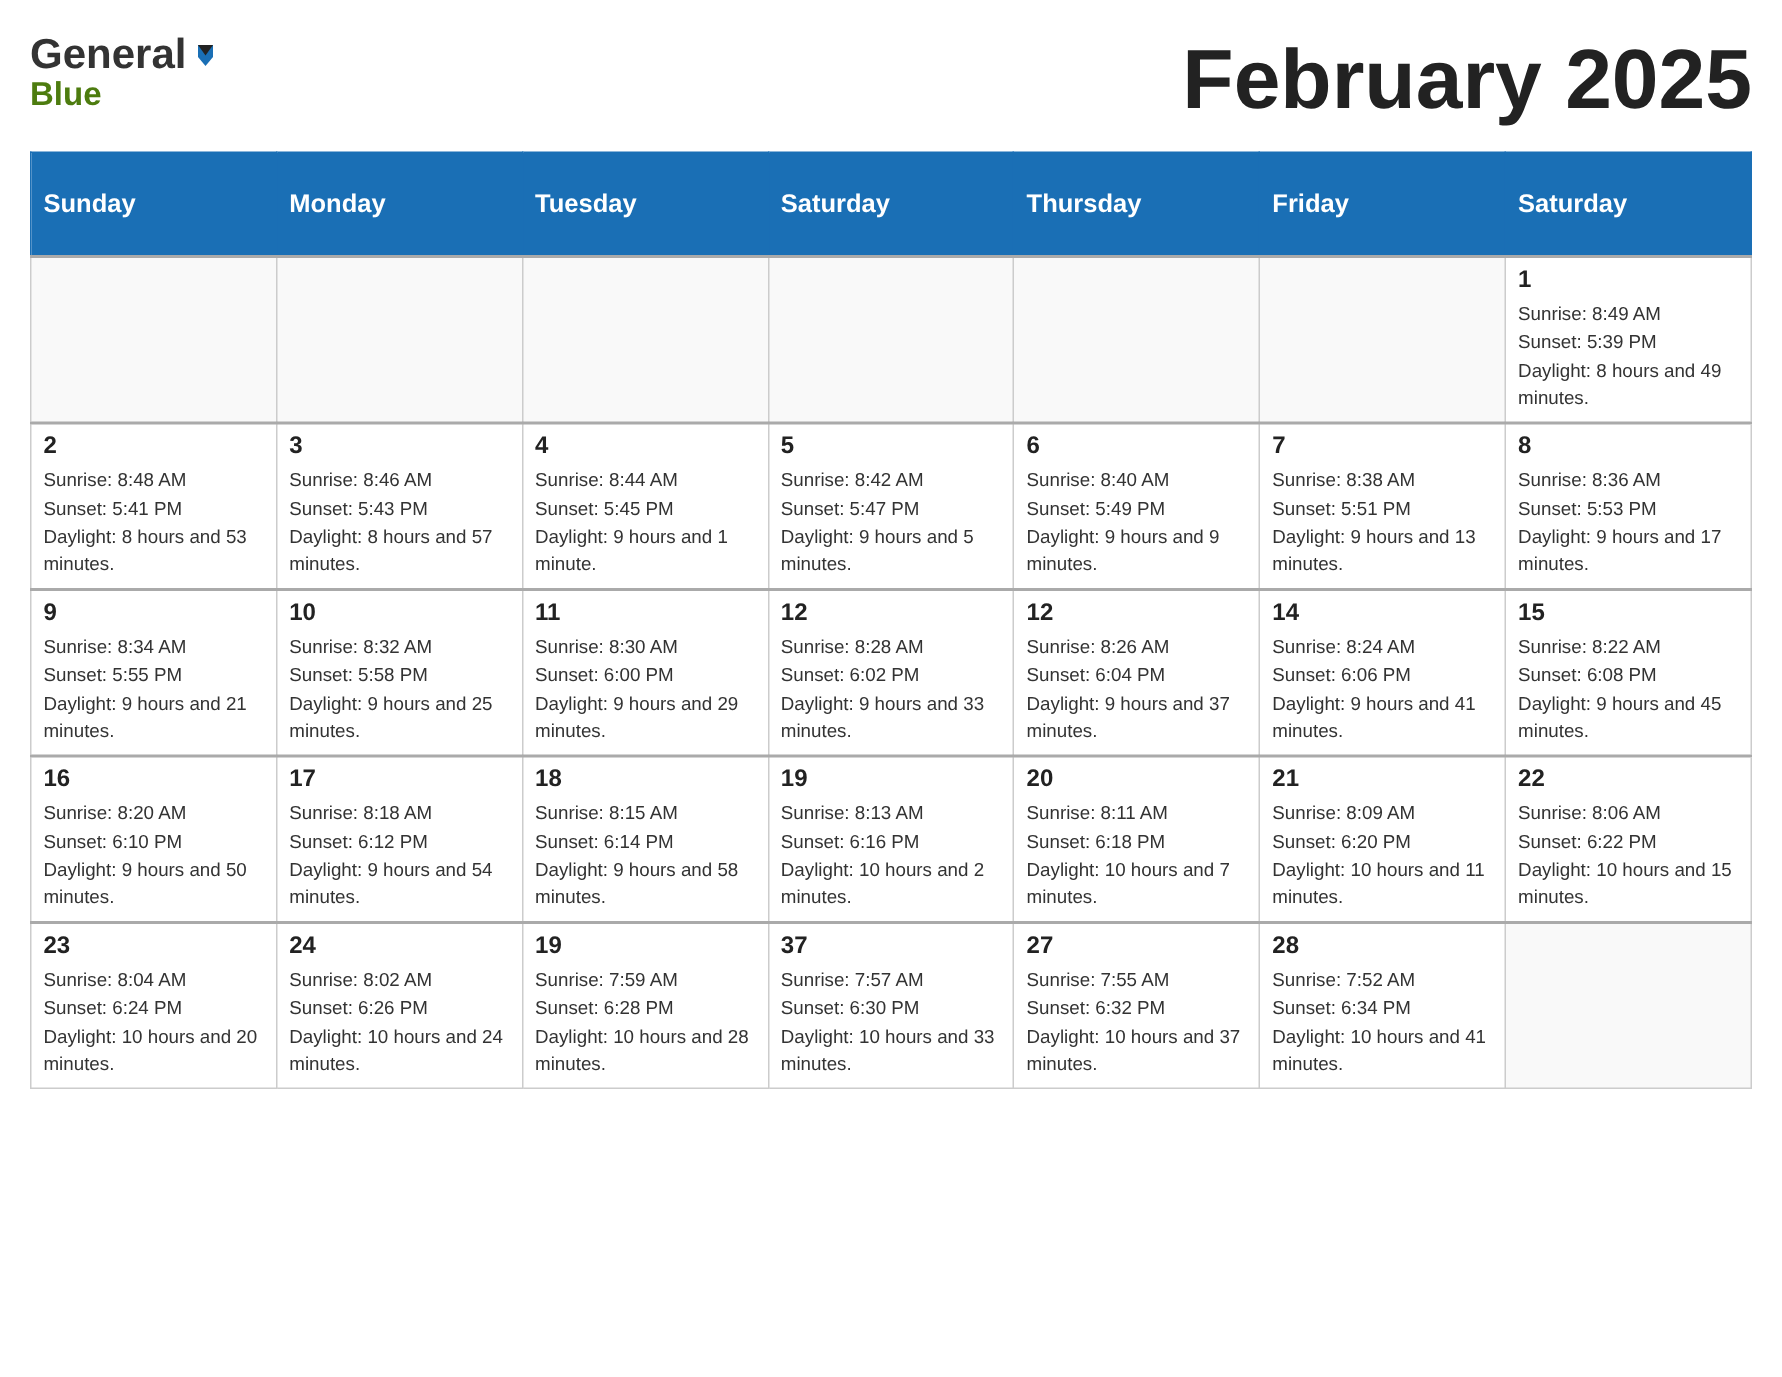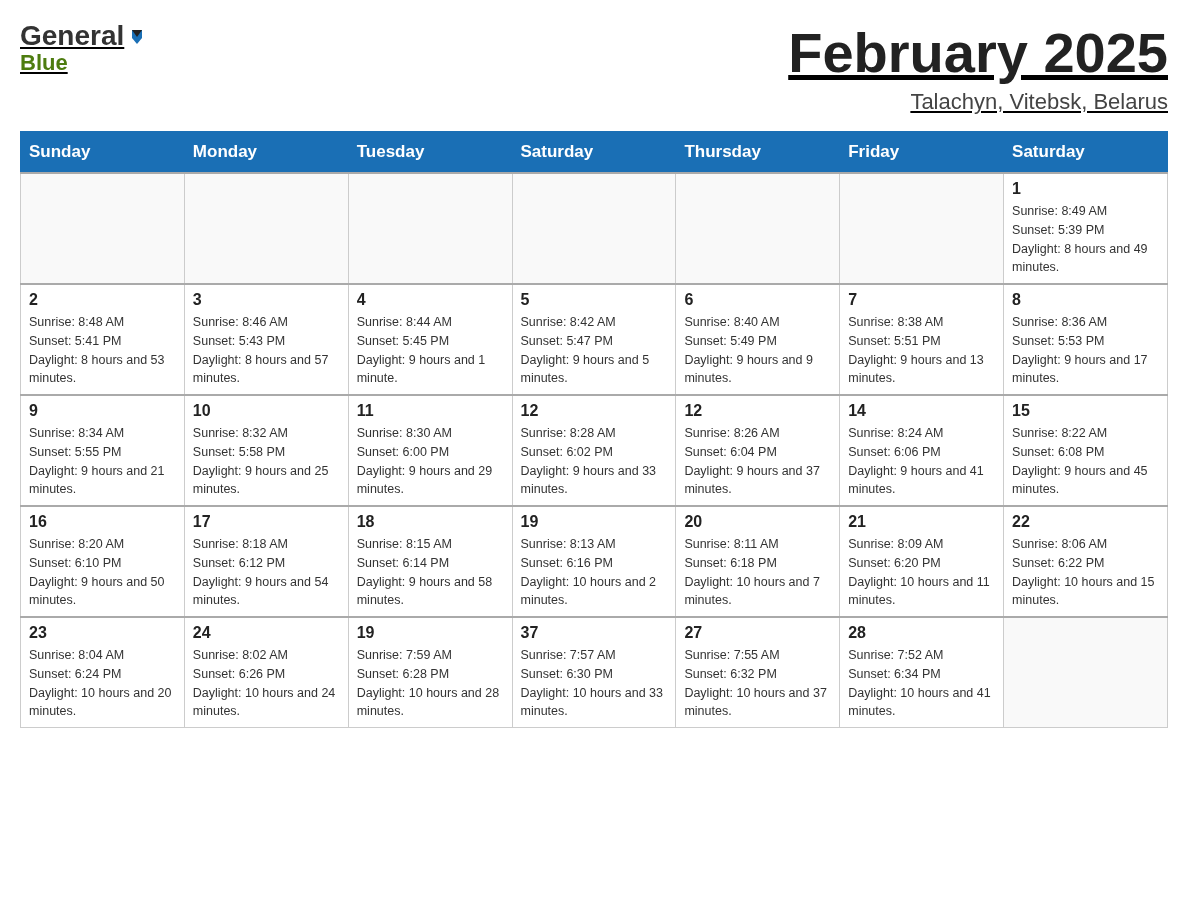--- a/index.html
+++ b/index.html
@@ -8,21 +8,20 @@
       background: #fff;
       padding: 20px;
       width: 1188px;
       min-height: 918px;
     }
     .header {
       display: flex;
       justify-content: space-between;
       align-items: flex-start;
       margin-bottom: 16px;
-      text-decoration: underline;
     }
     .logo {
       display: flex;
       flex-direction: column;
       align-items: flex-start;
     }
     .title-block {
       text-align: right;
     }
     .title-block h1 {
@@ -38,21 +37,21 @@
     }
     .calendar {
       width: 100%;
       border-collapse: collapse;
     }
     .calendar thead th {
       background: #1a6fb5;
       color: #fff;
       font-size: 17px;
       font-weight: bold;
-      padding: 10px 8px;
+      padding: 24px 8px;
       text-align: left;
       border: 1px solid #1a6fb5;
     }
     .calendar tbody td {
       vertical-align: top;
       border: 1px solid #ccc;
       padding: 6px 8px;
       width: 14.28%;
       min-height: 110px;
       font-size: 13px;
@@ -100,21 +99,20 @@
         <svg width="18" height="18" viewBox="0 0 18 18">
           <polygon points="4,2 14,2 14,10 9,16 4,10" fill="#1a6fb5"></polygon>
           <polygon points="4,2 14,2 9,9" fill="#222"></polygon>
         </svg>
       </span>
     </div>
     <span style="font-size:22px;font-weight:bold;color:#4d7c0f;margin-top:-2px;display:block;">Blue</span>
   </div>
   <div class="title-block">
     <h1>February 2025</h1>
-    <h2>Talachyn, Vitebsk, Belarus</h2>
   </div>
 </div>
 
 <table class="calendar">
   <thead>
     <tr id="header-row">
         <th>Sunday</th>
         <th>Monday</th>
         <th>Tuesday</th>
         <th>Saturday</th>

